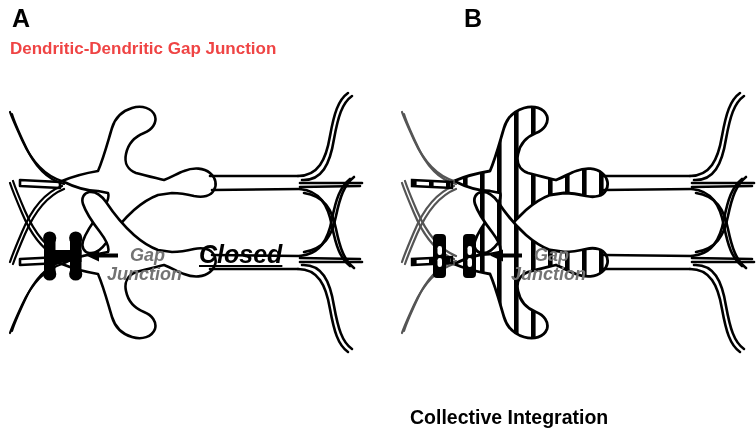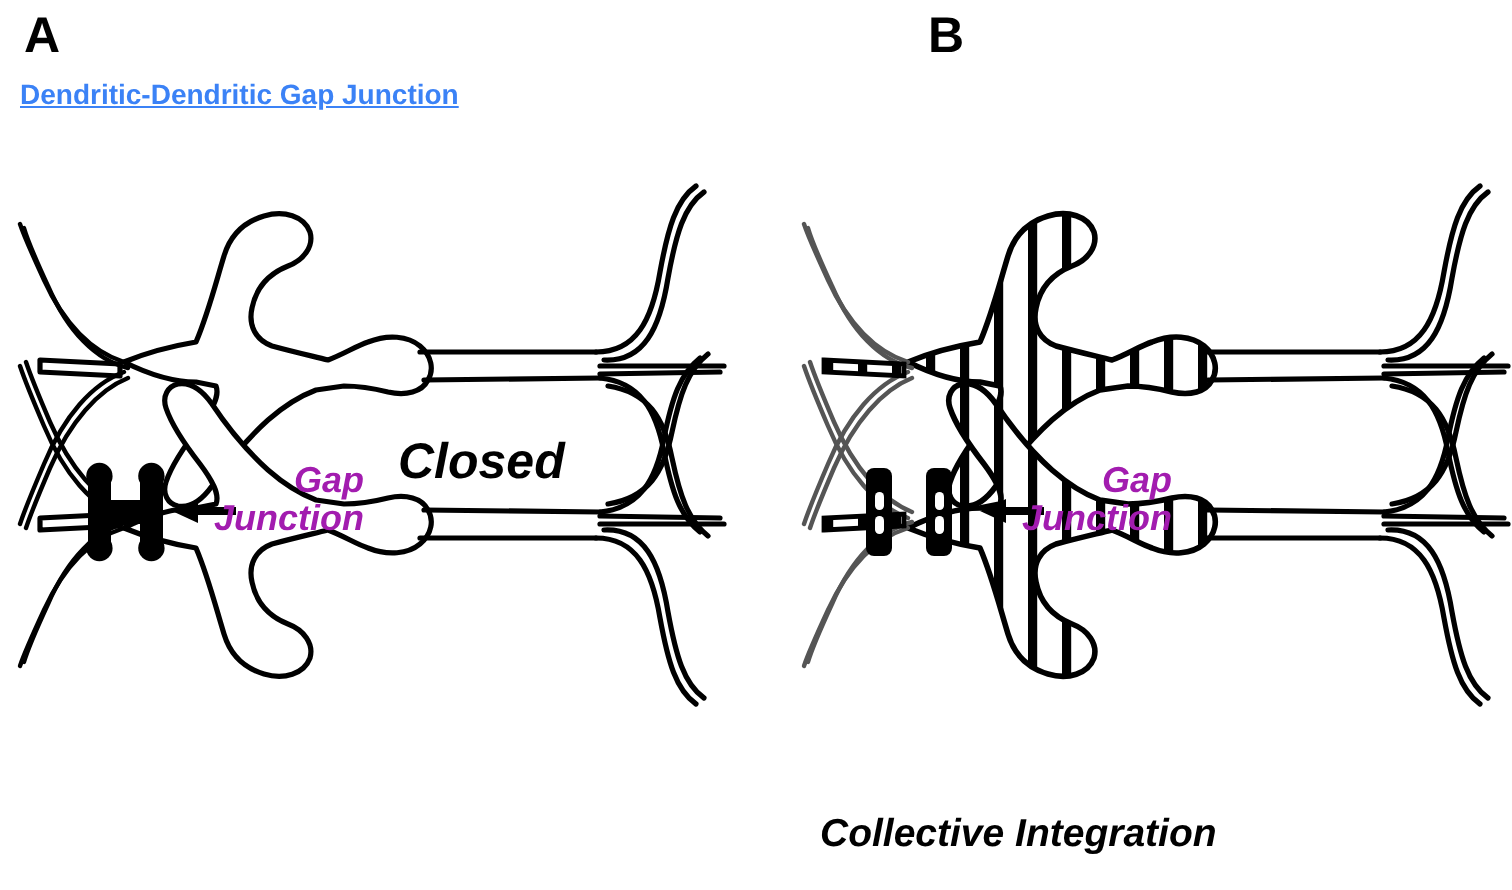--- a/index.html
+++ b/index.html
@@ -33,72 +33,71 @@
     font-weight: bold;
     color: #000000;
     line-height: 1;
     letter-spacing: 0px;
   }
   #panel-a .panel-letter { left: 12px; top: 6px; }
   #panel-b .panel-letter { left: 86px; top: 6px; }
 
   .panel-title {
     position: absolute;
-    font-size: 14px;
+    font-size: 17px;
     font-weight: bold;
-    color: #3b82f6;
+    color: #ef4444;
     white-space: nowrap;
     line-height: 1;
-    text-decoration: underline;
   }
   #panel-a .panel-title { left: 10px; top: 40px; }
   #panel-b .panel-title { left: 88px; top: 40px; }
 
   .panel-caption {
     position: absolute;
     font-size: 19.5px;
     font-weight: bold;
     color: #000000;
     white-space: nowrap;
     line-height: 1;
     left: 32px;
     top: 408px;
-    font-style: italic;
   }
 
   .svg-layer {
     position: absolute;
     left: 0;
     top: 0;
     width: 378px;
     height: 445px;
     display: block;
   }
 
   .state-label {
     position: absolute;
     font-size: 25px;
     font-weight: bold;
     font-style: italic;
     color: #000000;
     white-space: nowrap;
     line-height: 1;
   }
-  #panel-a .state-label { left: 199px; top: 219px; }
+  #panel-a .state-label { left: 199px; top: 242px; text-decoration: underline; }
   #panel-b .state-label { left: 225px; top: 235px; }
 
   .gj-label {
     position: absolute;
     font-size: 18px;
     font-weight: bold;
     font-style: italic;
-    color: #a21caf;
+    color: #737373;
     line-height: 1.08;
     white-space: nowrap;
-    text-align: right;
+    text-align: center;
+    margin-top: 15px;
   }
   #panel-a .gj-label { left: 113px; top: 231px; }
   #panel-b .gj-label { left: 139px; top: 231px; }
   .gj-label .gj-line { display: block; }
   .gj-label .gj-line-2 { margin-left: -6px; }
 </style>
 </head>
 <body>
 
 <div id="figure">

